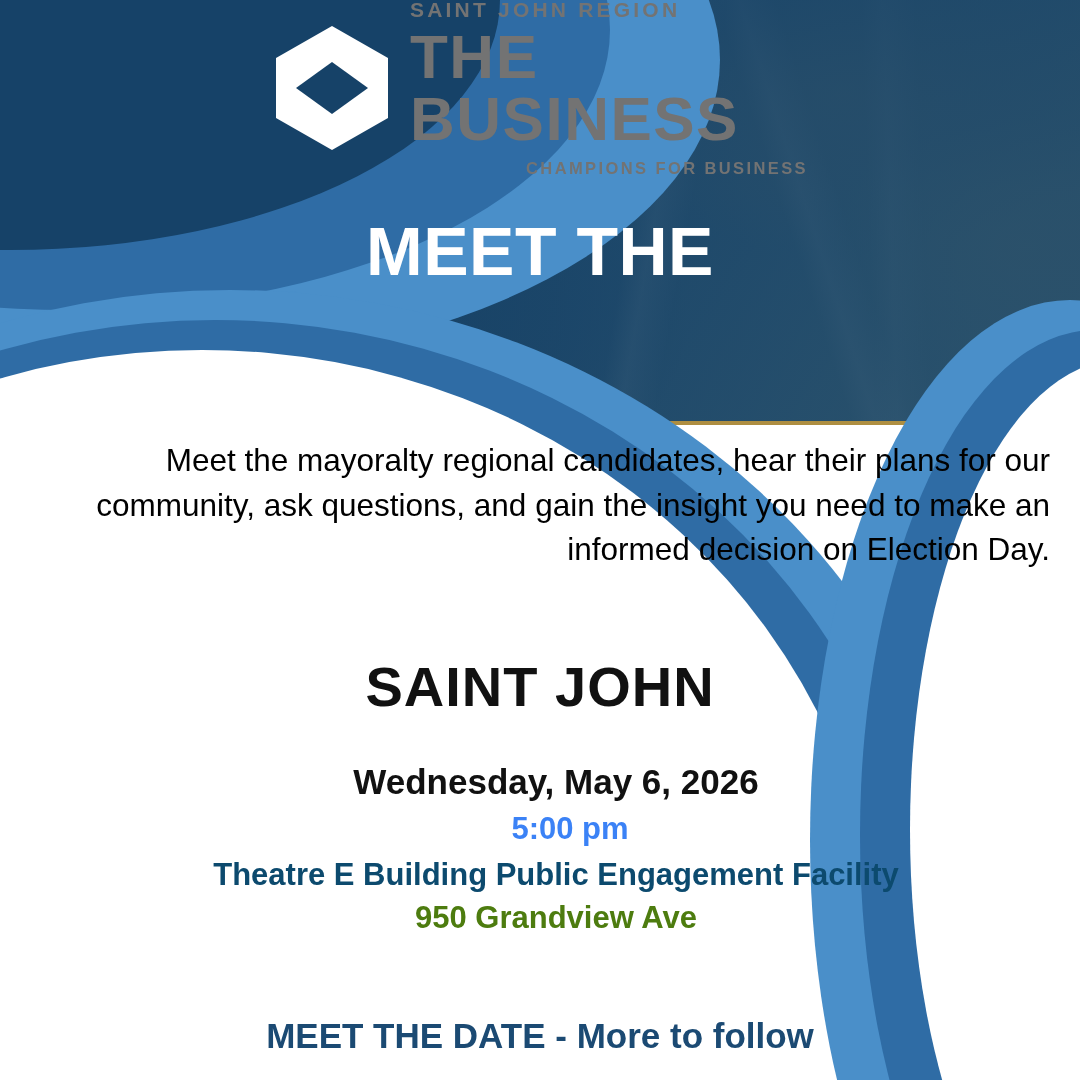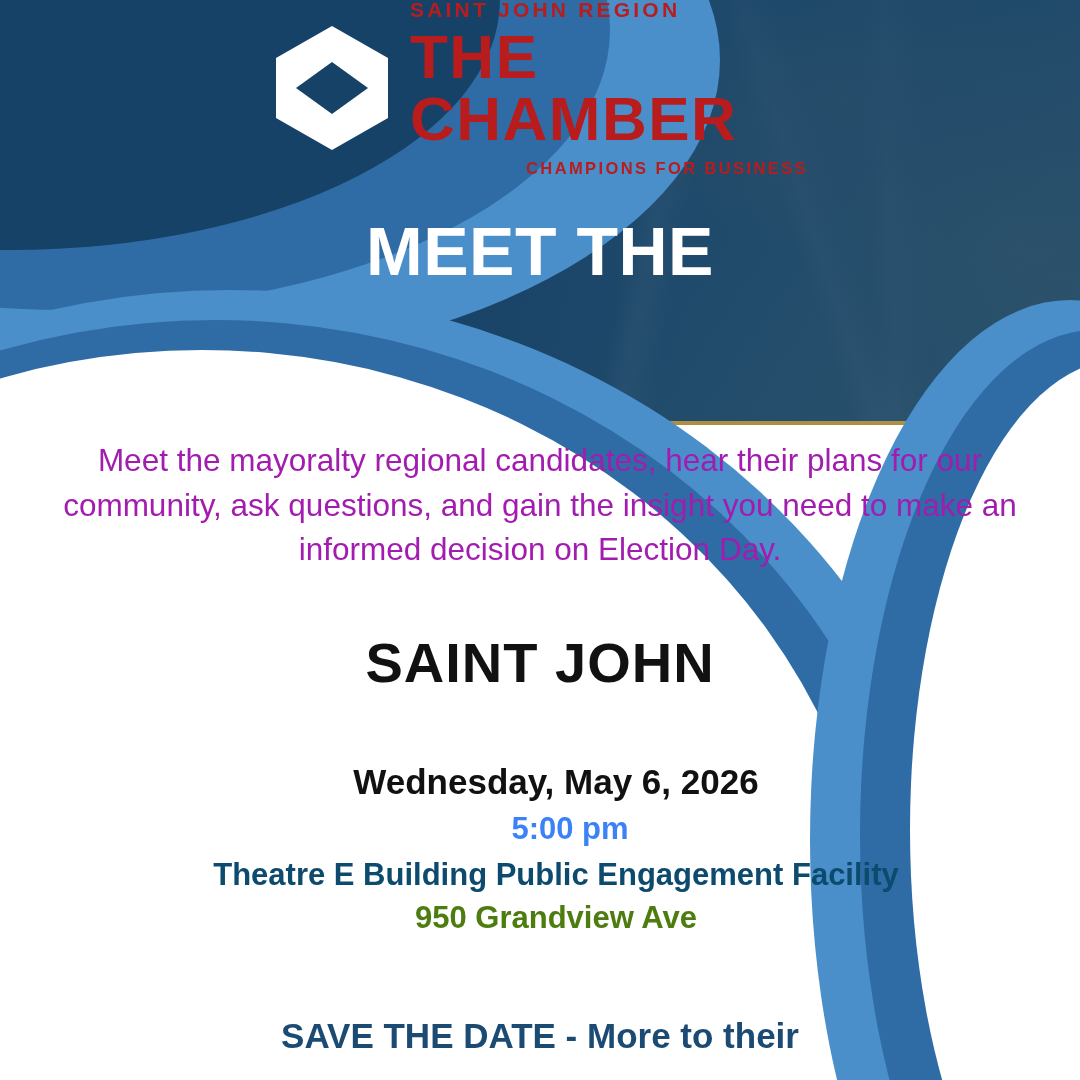--- a/index.html
+++ b/index.html
@@ -134,21 +134,21 @@
   }
   .logo-mark {
     width: 120px;
     height: 128px;
     flex: 0 0 120px;
   }
   .logo-text {
     display: flex;
     flex-direction: column;
     justify-content: flex-start;
-    color: #b91c1c;
+    color: #737373;
   }
   .logo-eyebrow {
     font-size: 21px;
     font-weight: bold;
     letter-spacing: 3.2px;
     line-height: 1;
     margin-bottom: 6px;
   }
   .logo-main {
     font-size: 62px;
@@ -180,30 +180,30 @@
     z-index: 6;
   }
 
   
   .intro {
     position: absolute;
     top: 438px;
     left: 50%;
     transform: translateX(-50%);
     width: 1020px;
-    text-align: center;
-    color: #a21caf;
+    text-align: right;
+    color: #000000;
     font-size: 31.5px;
     line-height: 1.42;
     z-index: 5;
   }
 
   .city {
     position: absolute;
-    top: 630px;
+    top: 654px;
     left: 0;
     width: 1080px;
     text-align: center;
     color: #111111;
     font-size: 56px;
     font-weight: bold;
     letter-spacing: 1px;
     z-index: 5;
   }
 
@@ -278,21 +278,21 @@
   <div class="arc arc-tl-2"></div>
   <div class="arc arc-tl-3"></div>
 
   <div class="logo">
     <svg class="logo-mark" viewBox="0 0 120 128">
       <polygon points="60,2 116,34 116,94 60,126 4,94 4,34" fill="#ffffff"></polygon>
       <polygon points="60,38 96,64 60,90 24,64" fill="#164268"></polygon>
     </svg>
     <div class="logo-text">
       <div class="logo-eyebrow">SAINT JOHN REGION</div>
-      <div class="logo-main">THE CHAMBER</div>
+      <div class="logo-main">THE BUSINESS</div>
       <div class="logo-tagline">CHAMPIONS FOR BUSINESS</div>
     </div>
   </div>
 
   <div class="headline">
     <div>MEET THE</div>
   </div>
 
   <div class="arc arc-b-1"></div>
   <div class="arc arc-b-2"></div>
@@ -305,15 +305,15 @@
 
   <div class="city">SAINT JOHN</div>
 
   <div class="details">
     <div class="detail-date">Wednesday, May 6, 2026</div>
     <div class="detail-time">5:00 pm</div>
     <div class="detail-room">Theatre E Building Public Engagement Facility</div>
     <div class="detail-address">950 Grandview Ave</div>
   </div>
 
-  <div class="save-date">SAVE THE DATE - More to their</div>
+  <div class="save-date">MEET THE DATE - More to follow</div>
 
 </div>
 
 </body></html>

